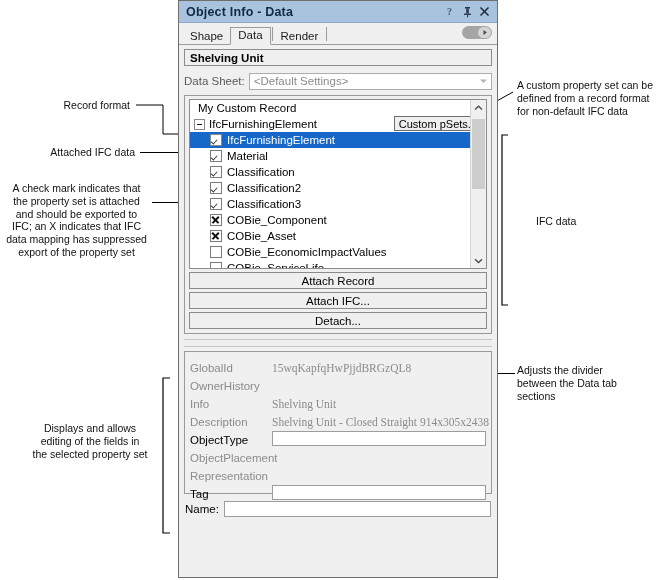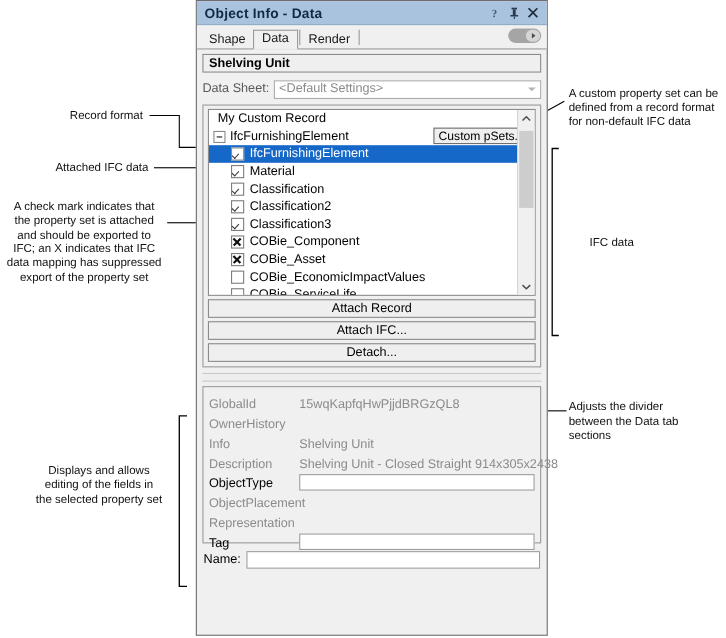--- a/index.html
+++ b/index.html
@@ -157,21 +157,21 @@
     border-top:1px solid #c8c8c8;border-bottom:1px solid #c8c8c8;
   }
   
   #fields{
     margin-top:4px;border:1px solid #9a9a9a;background:#f0f0f0;
     height:143px;padding:4px 5px 0 5px;box-sizing:border-box;
   }
   .frow{display:flex;align-items:flex-end;height:18px;}
   .fname{font-size:11.5px;width:82px;flex:none;color:#8b8b8b;}
   .fname.active{color:#000;}
-  .fval{font-size:11.5px;color:#8b8b8b;flex:1;white-space:nowrap;}
+  .fval{font-size:11.5px;color:#8b8b8b;flex:1;white-space:nowrap;font-family:Liberation Serif, serif;}
   .finput{
     flex:1;height:15px;background:#fff;border:1px solid #9d9d9d;box-sizing:border-box;
   }
   
   #footer{
     display:flex;align-items:center;height:20px;margin-top:5px;padding:0 1px;
   }
   #footer .flbl{font-size:11.5px;color:#000;margin-right:5px;}
   #footer .finput2{
     flex:1;height:16px;background:#fff;border:1px solid #9d9d9d;box-sizing:border-box;

